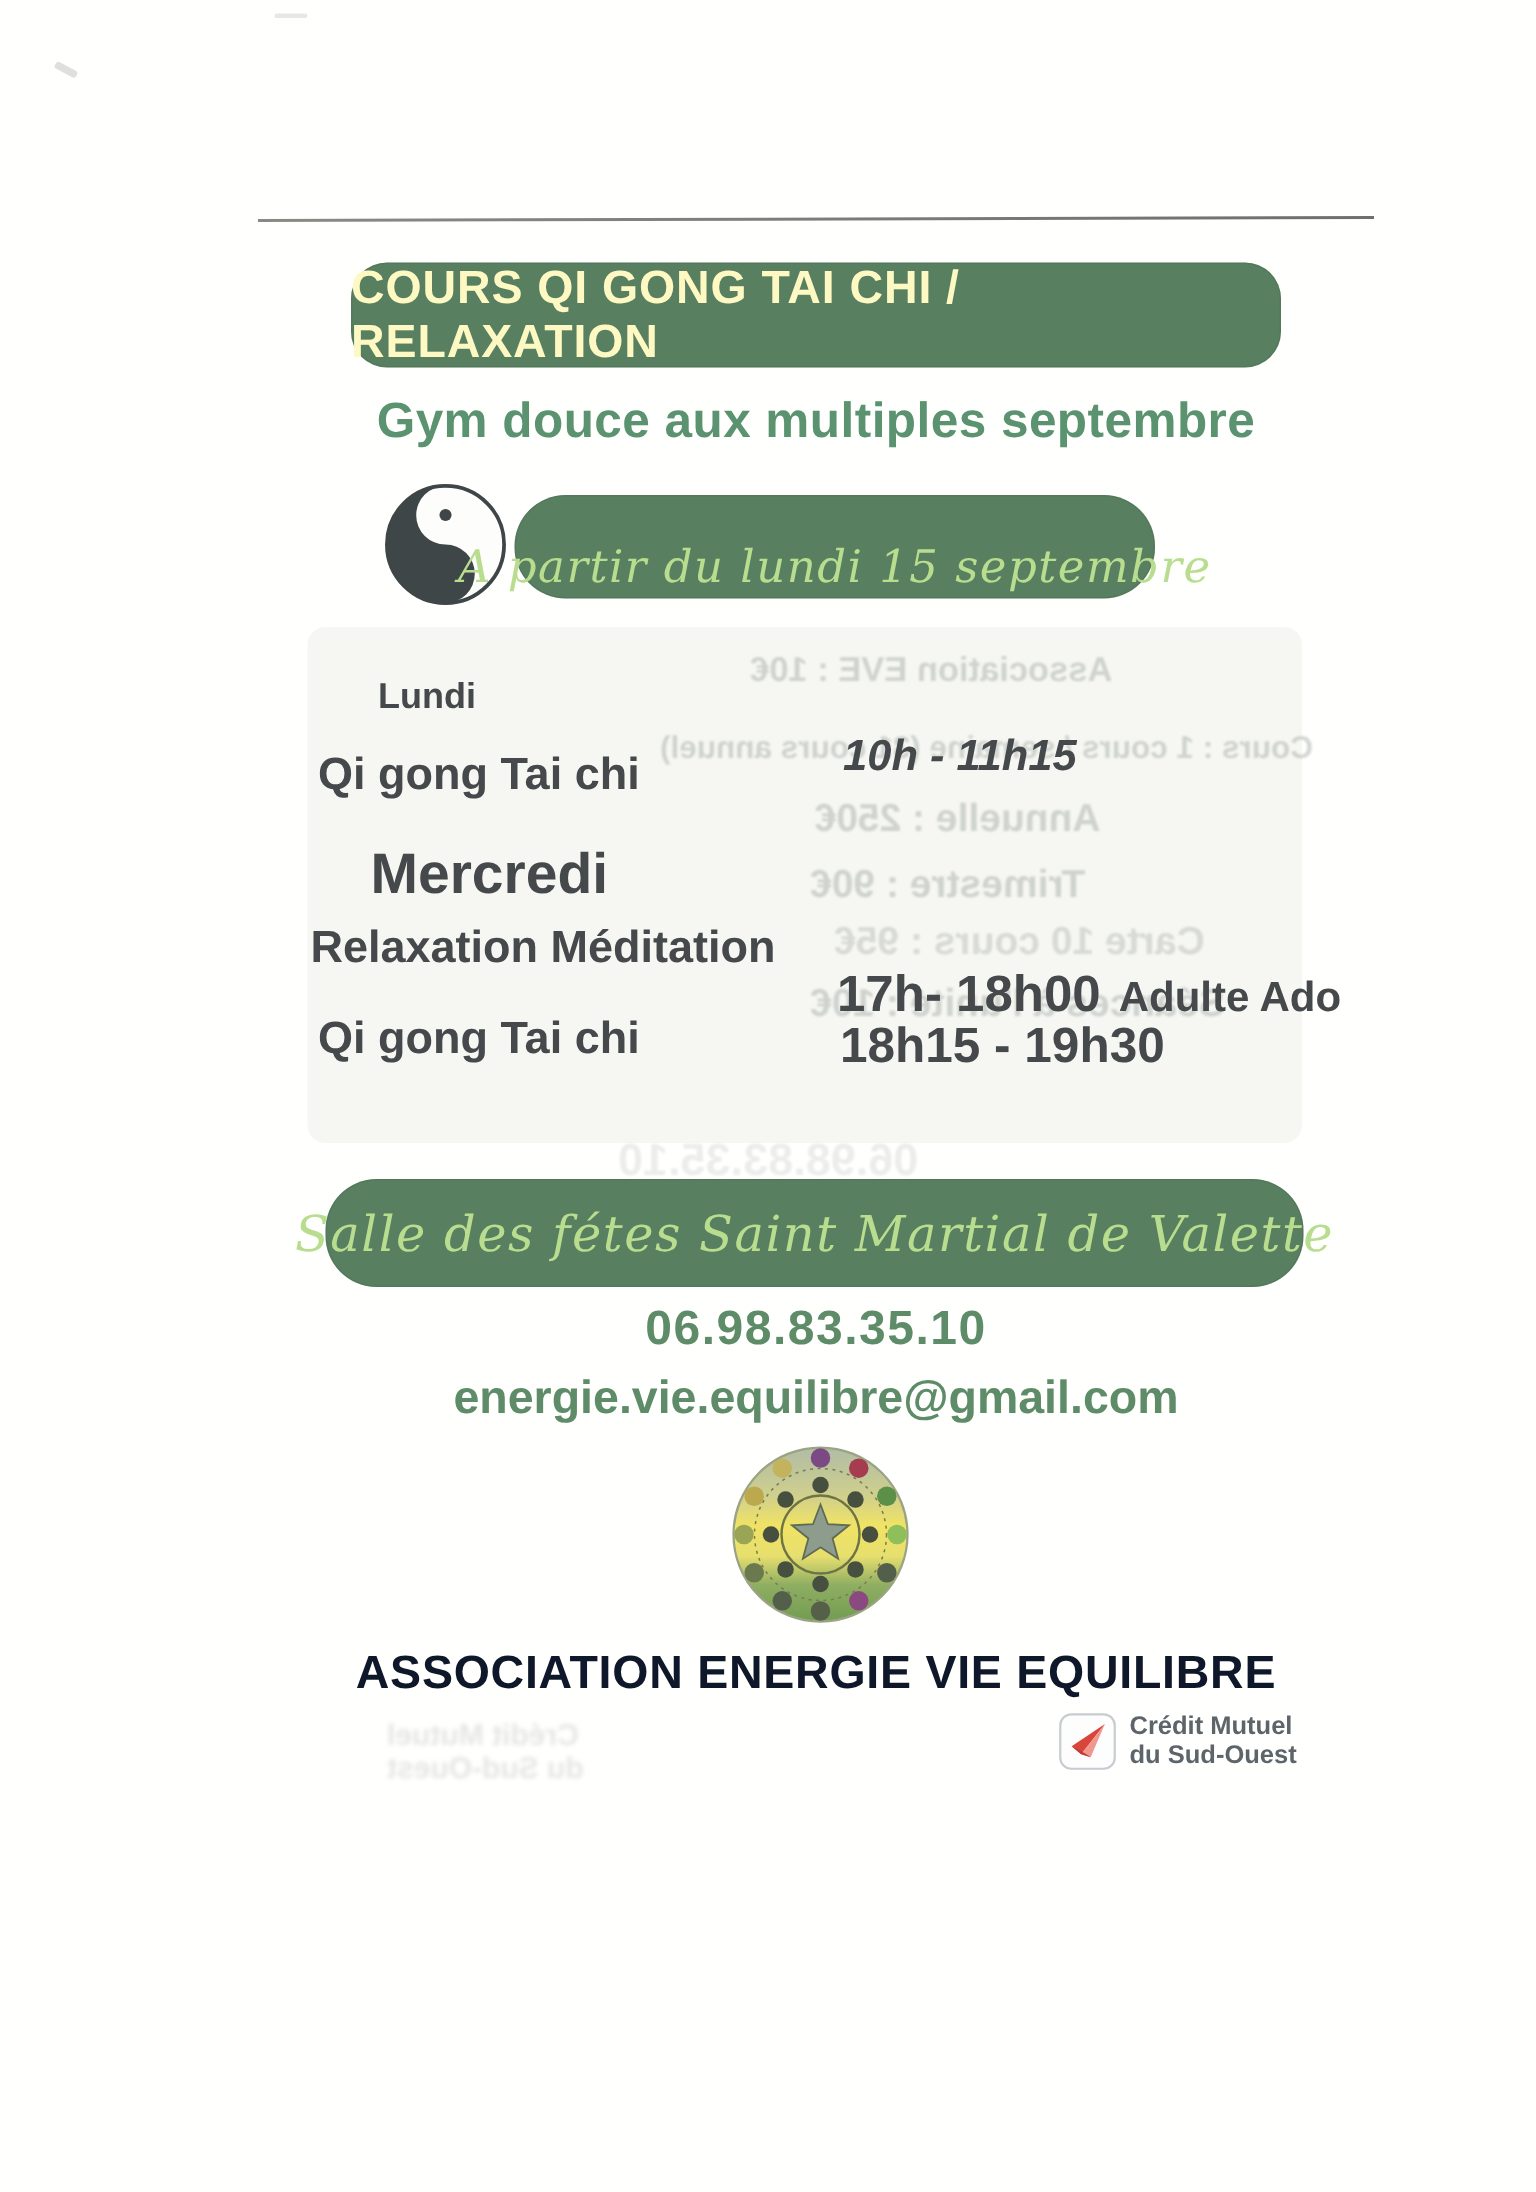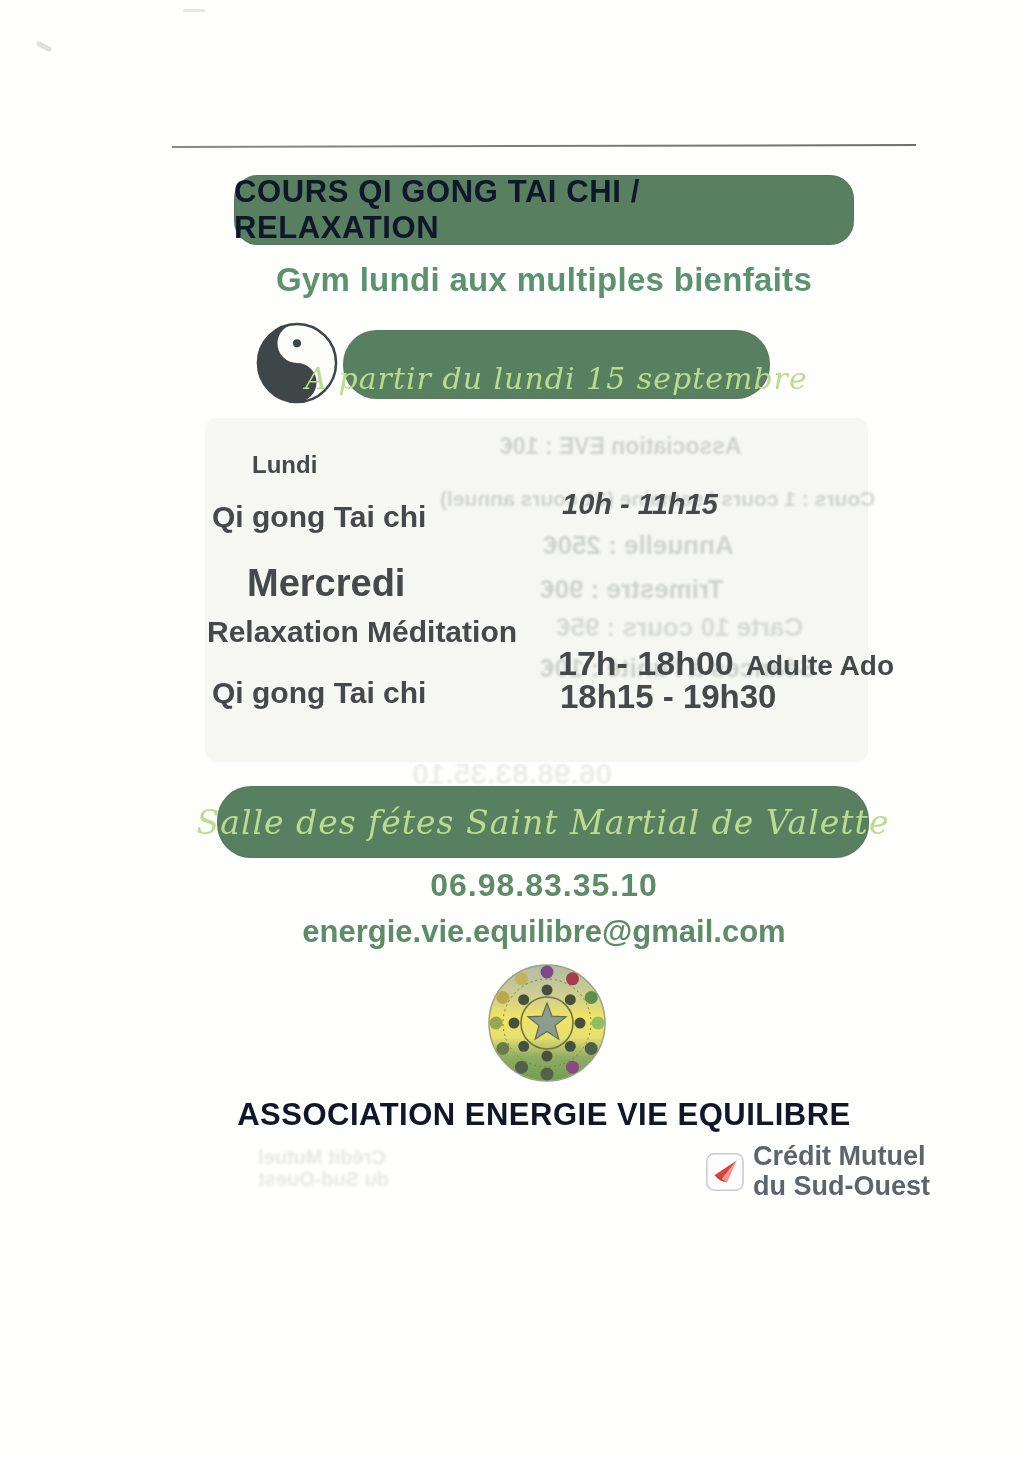--- a/index.html
+++ b/index.html
@@ -18,21 +18,21 @@
   }
   .topline{position:absolute;left:172px;top:145px;width:744px;height:2px;
     background:linear-gradient(90deg,#8a8a85,#6f6f6b);transform:rotate(-0.15deg);}
   .speck{position:absolute;background:#c9c9c4;border-radius:2px;}
   .s1{left:36px;top:44px;width:16px;height:5px;transform:rotate(28deg);opacity:.6;}
   .s2{left:183px;top:9px;width:22px;height:3px;opacity:.45;}
 
   .banner{position:absolute;display:flex;align-items:center;justify-content:center;
     background:var(--banner_green);box-shadow:0 0 0 1px rgba(70,100,78,.25) inset;}
   .banner1{left:234px;top:175px;width:620px;height:70px;border-radius:24px;}
-  .banner1 span{color:#0f172a;font-size:31px;font-weight:bold;letter-spacing:.6px;}
+  .banner1 span{color:#fef9c3;font-size:31px;font-weight:bold;letter-spacing:.6px;}
   .banner2{left:343px;top:330px;width:427px;height:69px;border-radius:34px;}
   .banner3{left:217px;top:786px;width:652px;height:72px;border-radius:34px;}
   .script{font-family:"DejaVu Serif",serif;font-style:italic;color:var(--script_green);
     letter-spacing:1px;white-space:nowrap;}
   .banner2 .script{font-size:30px;margin-top:27px;}
   .banner3 .script{font-size:33px;}
 
   .subtitle{position:absolute;left:64px;top:261px;width:960px;text-align:center;
     color:var(--subtitle_green);font-size:33px;font-weight:bold;letter-spacing:.3px;}
 
@@ -57,21 +57,21 @@
   .phone{top:867px;font-size:32px;letter-spacing:1px;}
   .email{top:914px;font-size:31px;}
 
   .logo{position:absolute;left:487px;top:963px;width:120px;height:120px;}
 
   .assoc{position:absolute;left:64px;top:1097px;width:960px;text-align:center;
     color:#0f172a;font-size:31px;font-weight:bold;letter-spacing:.5px;}
 
   .sponsor{position:absolute;left:706px;top:1142px;display:flex;align-items:center;gap:9px;}
   .sponsor-icon{width:38px;height:38px;flex:0 0 auto;}
-  .sponsor-text{color:var(--sponsor_gray);font-size:27px;font-weight:bold;line-height:1.1;}
+  .sponsor-text{color:var(--sponsor_gray);font-size:17px;font-weight:bold;line-height:1.1;}
 
   .bleed{position:absolute;color:#a9b1aa;font-weight:bold;white-space:nowrap;
     transform:scaleX(-1);filter:blur(0.8px);opacity:.5;}
   .b1{left:500px;top:433px;font-size:23px;}
   .b2{left:440px;top:487px;font-size:21px;}
   .b3{left:543px;top:530px;font-size:26px;}
   .b4{left:540px;top:574px;font-size:26px;}
   .b5{left:556px;top:612px;font-size:26px;opacity:.4;}
   .b6{left:540px;top:653px;font-size:26px;}
   .b7{left:412px;top:757px;font-size:30px;opacity:.22;}
@@ -84,21 +84,21 @@
 <div class="page">
 
   <div class="topline"></div>
   <div class="speck s1"></div>
   <div class="speck s2"></div>
 
   <div class="banner banner1">
     <span>COURS QI GONG TAI CHI / RELAXATION</span>
   </div>
 
-  <div class="subtitle">Gym lundi aux multiples bienfaits</div>
+  <div class="subtitle">Gym douce aux multiples septembre</div>
 
   <div class="yinyang">
     <svg viewBox="0 0 100 100" width="84" height="84" aria-hidden="true">
       <circle cx="50" cy="50" r="46.5" fill="#fdfdfc" stroke="#3f4648" stroke-width="3"></circle>
       <path d="M50,3.5 A46.5,46.5 0 0 0 50,96.5 A23.25,23.25 0 0 0 50,50 A23.25,23.25 0 0 1 50,3.5 Z" fill="#3f4648"></path>
       <circle cx="50" cy="26.6" r="9.5" fill="#fdfdfc"></circle>
       <circle cx="50" cy="26.6" r="4.8" fill="#3f4648"></circle>
       <circle cx="50" cy="73.4" r="4.8" fill="#3f4648"></circle>
     </svg>
   </div>

